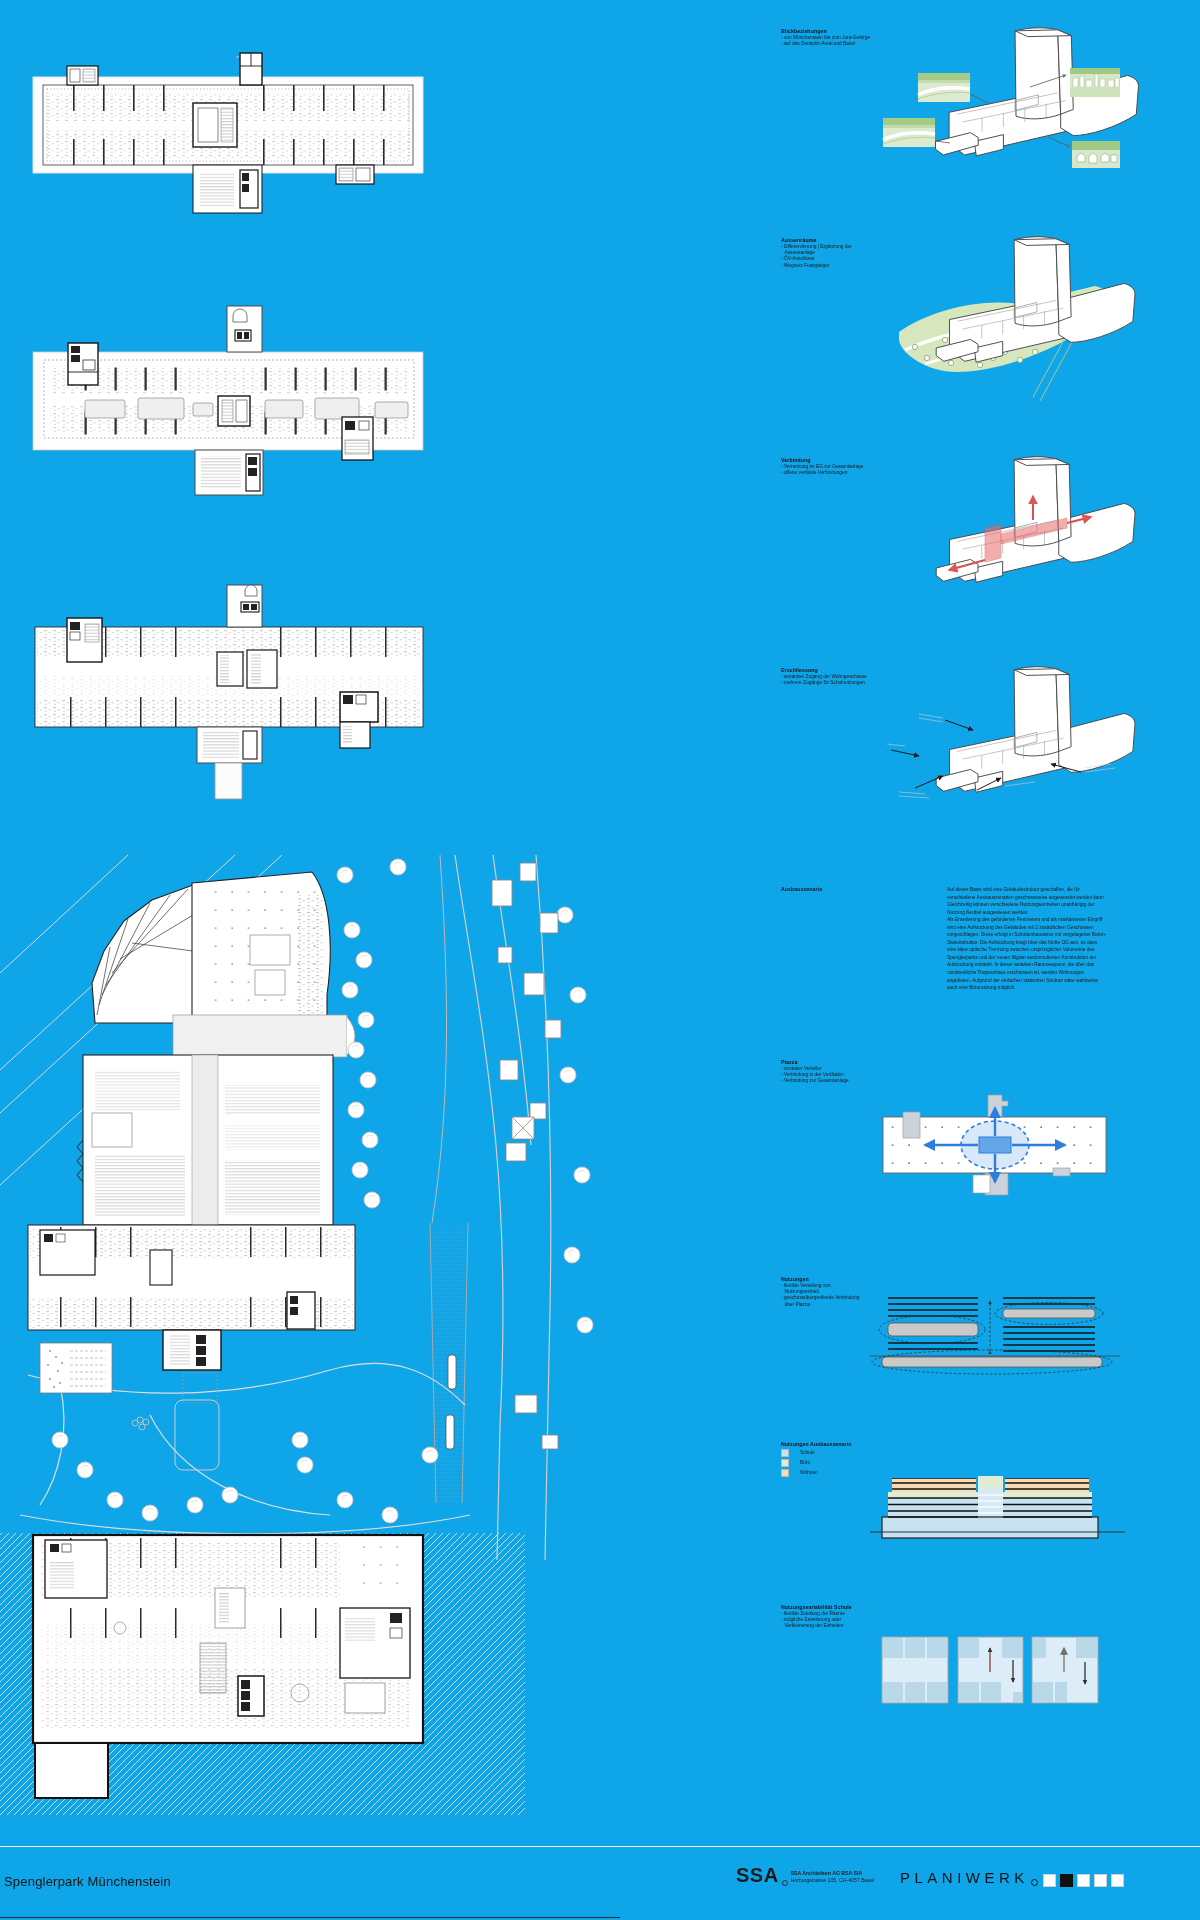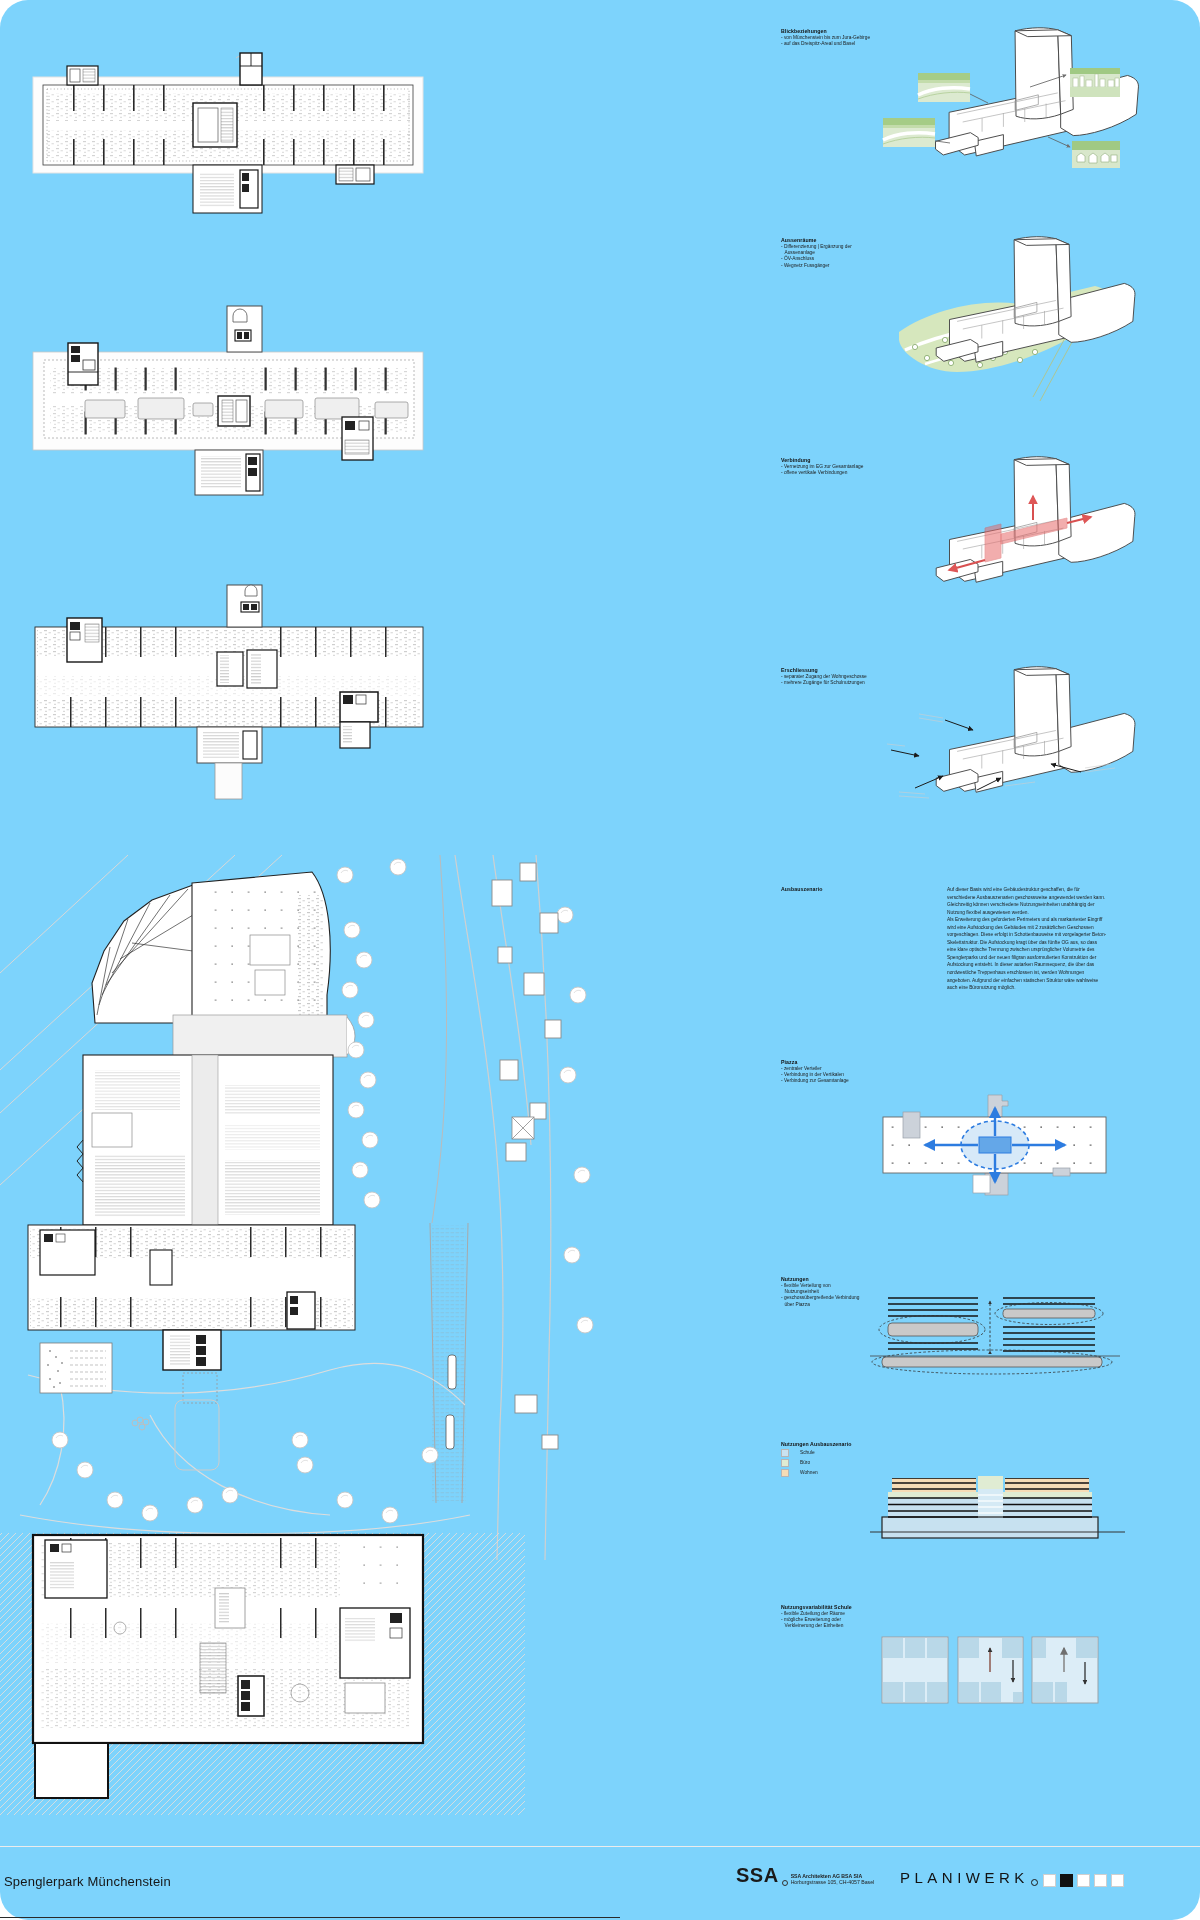--- a/index.html
+++ b/index.html
@@ -1,33 +1,33 @@
 <!DOCTYPE html>
 <html><head>
 <meta charset="utf-8">
 <style>
   html,body{margin:0;padding:0;background:#fff;}
   body{width:1200px;height:1920px;position:relative;overflow:hidden;
        font-family:"Liberation Sans",sans-serif;color:#111;}
-  #sheet{position:absolute;inset:0;background:#7dd3fc;border-radius:28px;}
+  #sheet{position:absolute;inset:0;background:#0ea5e9;}
   .abs{position:absolute;}
   svg{display:block;overflow:visible;}
   
   .rc-block{position:absolute;}
   .rc-title{font-size:5.2px;font-weight:700;letter-spacing:.1px;line-height:6.6px;color:#101010;}
   .rc-line{font-size:4.8px;line-height:6.4px;color:#1c1c1c;padding-left:3.5px;text-indent:-3.5px;}
   .rc-para{font-size:4.8px;line-height:7.55px;color:#1c1c1c;}
   .legend-row{display:flex;align-items:center;height:10px;}
   .legend-swatch{width:6px;height:6px;border:0.5px solid #b5b5b5;margin-right:11px;flex:0 0 auto;}
   .legend-label{font-size:4.8px;color:#1c1c1c;}
   
   .ft-sep{position:absolute;left:0;top:1846px;width:1200px;border-top:1px solid #ececec;}
   .ft-bottomline{position:absolute;left:0;top:1917px;width:620px;border-top:1.5px solid #2a2a2a;}
   .ft-project{position:absolute;left:4px;top:1874px;font-size:13px;color:#161616;letter-spacing:.2px;}
-  .ft-ssa{position:absolute;left:736px;top:1864px;display:flex;align-items:flex-end;}
+  .ft-ssa{position:absolute;left:736px;top:1864px;display:flex;align-items:center;}
   .ft-ssa-logo{font-size:20px;font-weight:700;letter-spacing:.5px;line-height:22px;color:#1a1a1a;}
   .ft-ssa-dot{width:4px;height:4px;border:0.8px solid #333;border-radius:50%;margin:16px 3px 0 3px;}
   .ft-ssa-lines{margin-top:4px;}
   .ft-ssa-line1{font-size:5.2px;font-weight:700;line-height:6.6px;color:#222;}
   .ft-ssa-line2{font-size:5.2px;line-height:6.6px;color:#222;}
   .ft-plw{position:absolute;left:900px;top:1869px;display:flex;align-items:flex-end;}
   .ft-plw-text{font-size:15px;font-weight:500;letter-spacing:4.5px;color:#121212;}
   .ft-plw-dot{width:5px;height:5px;border:1px solid #1a1a1a;border-radius:50%;margin-left:2px;margin-top:6px;}
   #pager{position:absolute;left:1043px;top:1874px;display:flex;gap:4px;}
   .pgsq{width:13px;height:13px;border:1px solid #cfcfcf;background:#fff;box-sizing:border-box;}

